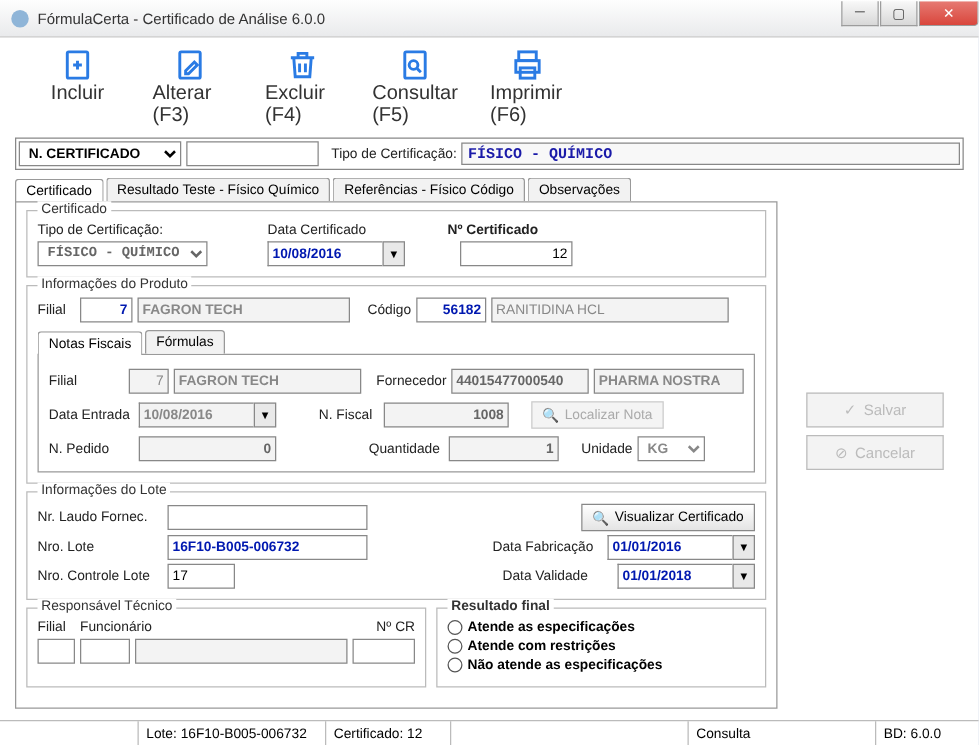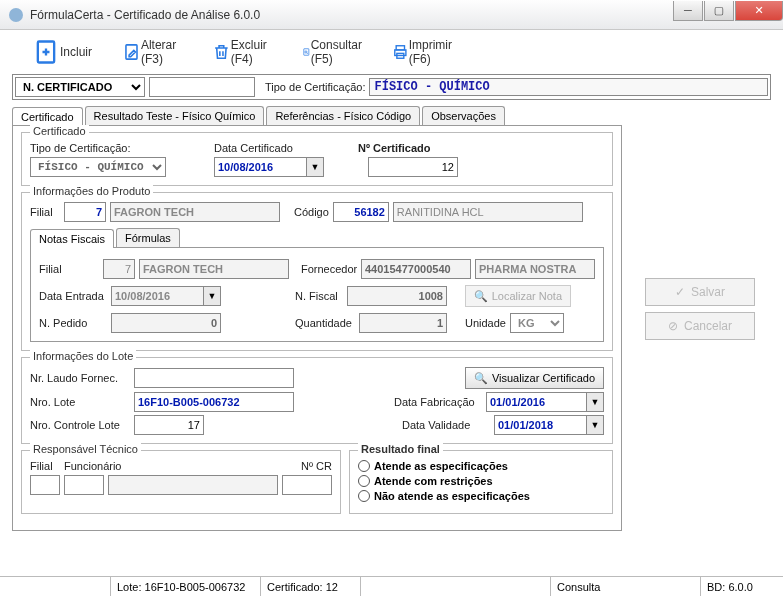--- a/index.html
+++ b/index.html
@@ -7,21 +7,21 @@
 .window { width:783px; height:596px; background:#fff; }
 .titlebar { height:30px; background:linear-gradient(#fefefe,#e9eaec); display:flex; align-items:center; padding:0 0 0 8px; border-bottom:1px solid #c8c8c8; }
 .titlebar .icon { width:16px; height:16px; margin-right:6px; }
 .titlebar .title { font-size:12px; color:#333; flex:1; }
 .winbtns { display:flex; height:22px; margin-top:-6px; }
 .winbtn { width:30px; height:20px; margin-left:1px; display:flex; align-items:center; justify-content:center; background:linear-gradient(#f8f8f8,#d8d8d8); border:1px solid #9c9c9c; border-top:none; font-size:11px;}
 .winbtn.close { width:48px; background:linear-gradient(#e67a73,#d9463c); color:#fff; border-radius:0 0 4px 0;}
 .winbtn.min, .winbtn.max { color:#444; }
 .content { padding:8px 12px 0 12px; }
 .toolbar { display:flex; gap:30px; padding:0 10px 6px 20px; }
-.tbbtn { display:flex; flex-direction:row; align-items:center; font-size:12px; color:#333; cursor:pointer; width:60px; }
+.tbbtn { display:flex; flex-direction:column; align-items:center; font-size:16px; color:#333; cursor:pointer; width:60px; }
 .tbbtn svg { width:28px; height:28px; }
 .filterbar { display:flex; align-items:center; gap:4px; border:1px solid #888; padding:2px; margin-top:2px; font-size:12px; }
 .filterbar select, .filterbar input { font-size:12px; font-weight:bold; height:20px; border:1px solid #888; }
 .filterbar select { width:130px; }
 .filterbar .searchinput { width:106px; }
 .filterbar .lbl { margin-left:6px; }
 .filterbar .tipocert { flex:1; background:#f8f8f8; border:1px solid #888; color:#1a1aa8; font-family:"Courier New",monospace; font-weight:bold; padding:1px 4px; }
 .tabs { display:flex; margin-top:6px; font-size:11px; }
 .tab { border:1px solid #999; border-bottom:none; padding:3px 8px; background:#f2f2f2; margin-right:2px; border-radius:3px 3px 0 0; cursor:pointer; }
 .tab.active { background:#fff; position:relative; top:1px; }
@@ -173,21 +173,21 @@
               <label class="fl" style="margin-left:8px;width:56px">Fornecedor</label>
               <input class="txt ro" style="width: 110px; text-align: left; color: rgb(102, 102, 102); font-weight: bold;" value="44015477000540">
               <input class="txt ro" style="width: 120px; font-weight: bold; color: rgb(136, 136, 136);" value="PHARMA NOSTRA">
             </div>
             <div class="row" style="margin-top:6px">
               <label class="fl" style="width:68px">Data Entrada</label>
               <div class="datewrap">
                   <input class="txt ro" style="width: 92px; color: rgb(136, 136, 136); font-weight: bold;" value="10/08/2016">
                   <div class="dbtn">▼</div>
                 </div>
-              <label class="fl" style="margin-left:70px;width:48px">N. Fiscal</label>
+              <label class="fl" style="margin-left:30px;width:48px">N. Fiscal</label>
               <input class="txt ro" style="width: 100px; text-align: right; color: rgb(102, 102, 102); font-weight: bold;" value="1008">
               <div class="btn disabled" style="margin-left:14px">
                 <span>🔍</span>
                   <span>Localizar Nota</span>
               </div>
             </div>
             <div class="row" style="margin-top:6px">
               <label class="fl" style="width:68px">N. Pedido</label>
               <input class="txt ro" style="width: 110px; text-align: right; color: rgb(102, 102, 102); font-weight: bold;" value="0">
               <label class="fl" style="margin-left:70px;width:60px">Quantidade</label>
@@ -214,21 +214,21 @@
             <input class="txt blue" style="width: 160px;" value="16F10-B005-006732">
             <div style="flex:1"></div>
             <label class="fl" style="width:88px">Data Fabricação</label>
             <div class="datewrap">
                 <input class="txt blue" style="width: 100px;" value="01/01/2016">
                 <div class="dbtn">▼</div>
               </div>
           </div>
           <div class="row">
             <label class="fl" style="width:100px">Nro. Controle Lote</label>
-            <input class="txt" style="width: 70px; text-align: right;" value="17">
+            <input class="txt" style="width: 54px; text-align: left;" value="17">
             <div style="flex:1"></div>
             <label class="fl" style="width:88px">Data Validade</label>
             <div class="datewrap">
                 <input class="txt blue" style="width: 92px;" value="01/01/2018">
                 <div class="dbtn">▼</div>
               </div>
           </div>
         </div>
 
         <div style="display:flex; gap:8px;">

